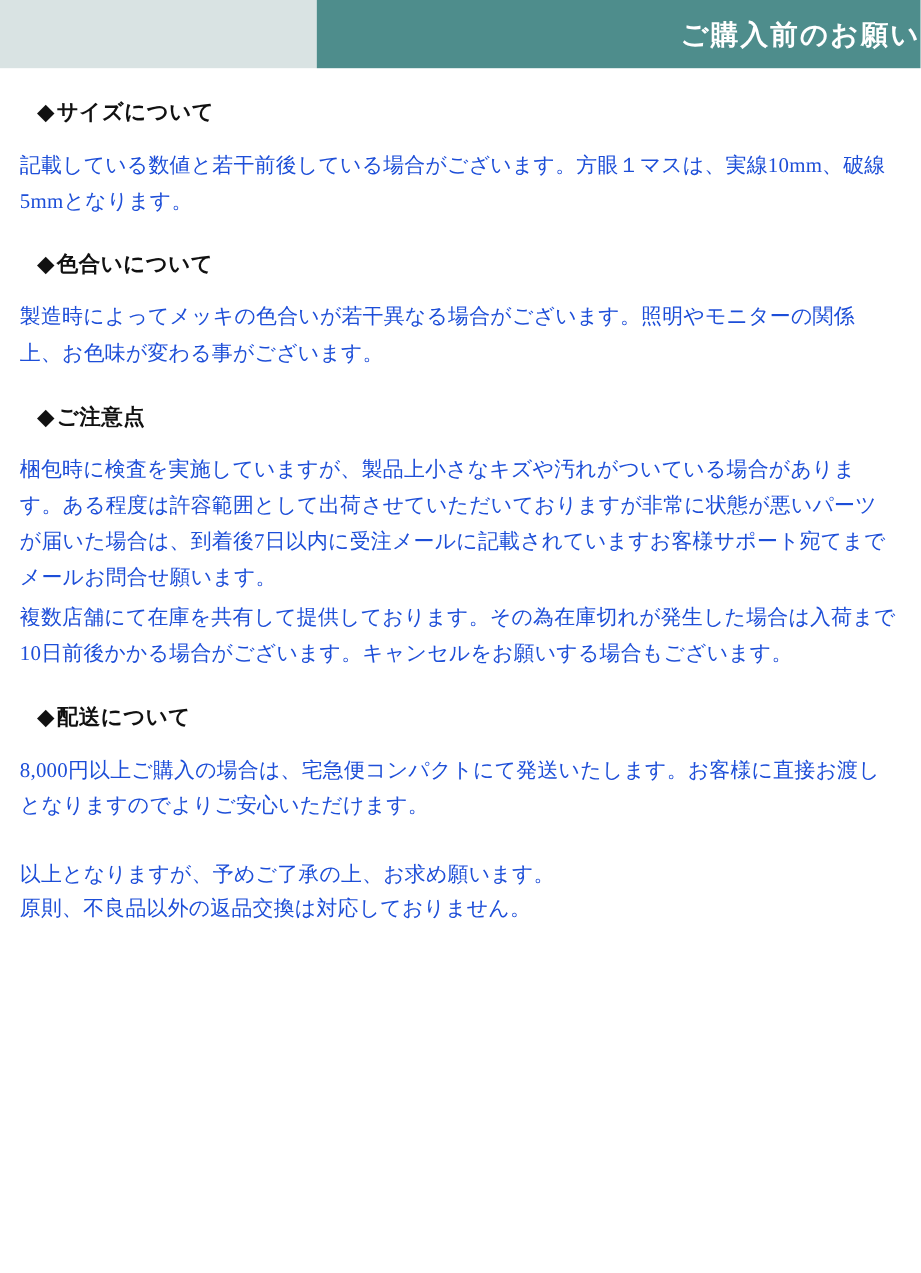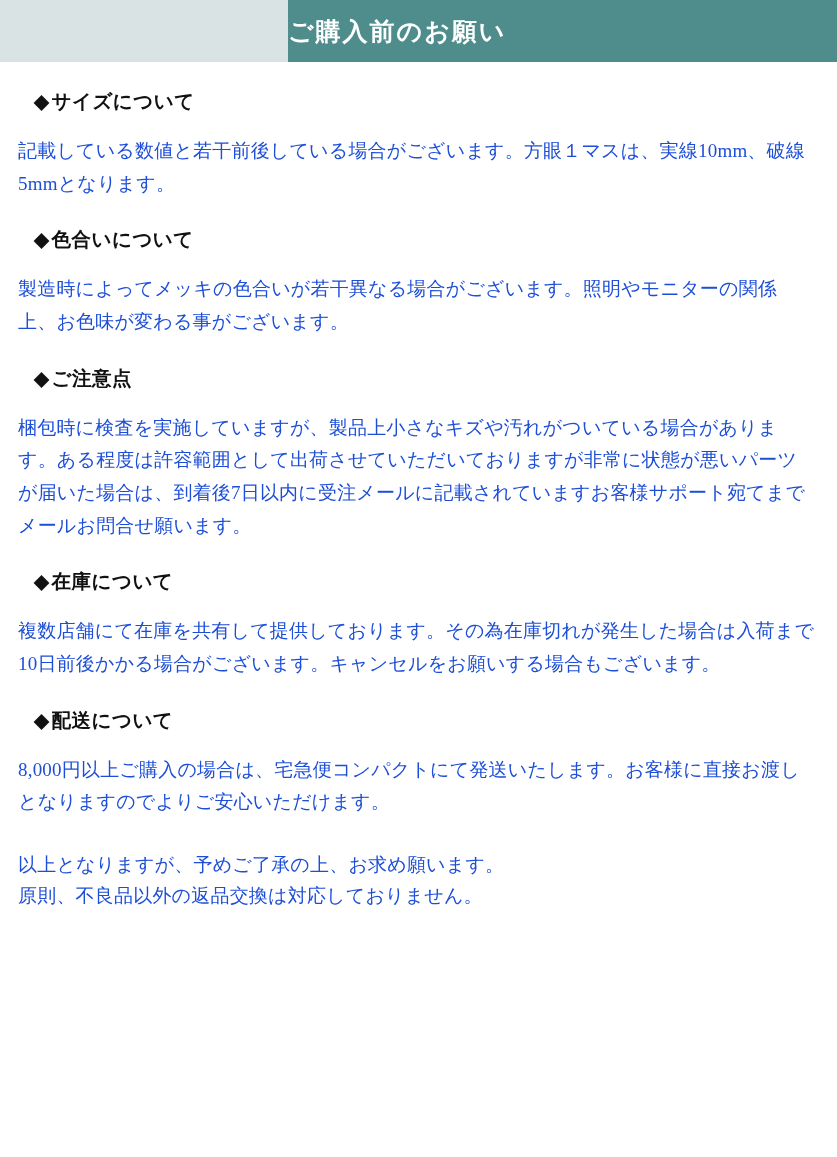--- a/index.html
+++ b/index.html
@@ -30,21 +30,21 @@
   }
   .band-left {
     width: 288px;
     background: #d9e3e3;
   }
   .band-center {
     flex: 1;
     background: #4e8d8c;
     display: flex;
     align-items: center;
-    justify-content: flex-start;
+    justify-content: flex-end;
   }
   .band-title {
     color: #ffffff;
     font-size: 25px;
     font-weight: bold;
     letter-spacing: 2px;
     line-height: 1;
   }
   .content {
     padding: 0 22px 0 18px;
@@ -107,21 +107,20 @@
       <p class="para">製造時によってメッキの色合いが若干異なる場合がございます。照明やモニターの関係上、お色味が変わる事がございます。</p>
     </div>
 
 
     <div class="section">
       <div class="sec-head"><span class="diamond">◆</span><span>ご注意点</span></div>
       <p class="para">梱包時に検査を実施していますが、製品上小さなキズや汚れがついている場合があります。ある程度は許容範囲として出荷させていただいておりますが非常に状態が悪いパーツが届いた場合は、到着後7日以内に受注メールに記載されていますお客様サポート宛てまでメールお問合せ願います。</p>
     </div>
 
     <div class="section">
-      <div class="sec-head"><span class="diamond">◆</span><span>在庫について</span></div>
       <p class="para">複数店舗にて在庫を共有して提供しております。その為在庫切れが発生した場合は入荷まで10日前後かかる場合がございます。キャンセルをお願いする場合もございます。</p>
     </div>
 
     <div class="section">
       <div class="sec-head"><span class="diamond">◆</span><span>配送について</span></div>
       <p class="para">8,000円以上ご購入の場合は、宅急便コンパクトにて発送いたします。お客様に直接お渡しとなりますのでよりご安心いただけます。</p>
     </div>
 
     <div class="closing">
       <p class="para tight">以上となりますが、予めご了承の上、お求め願います。</p>

